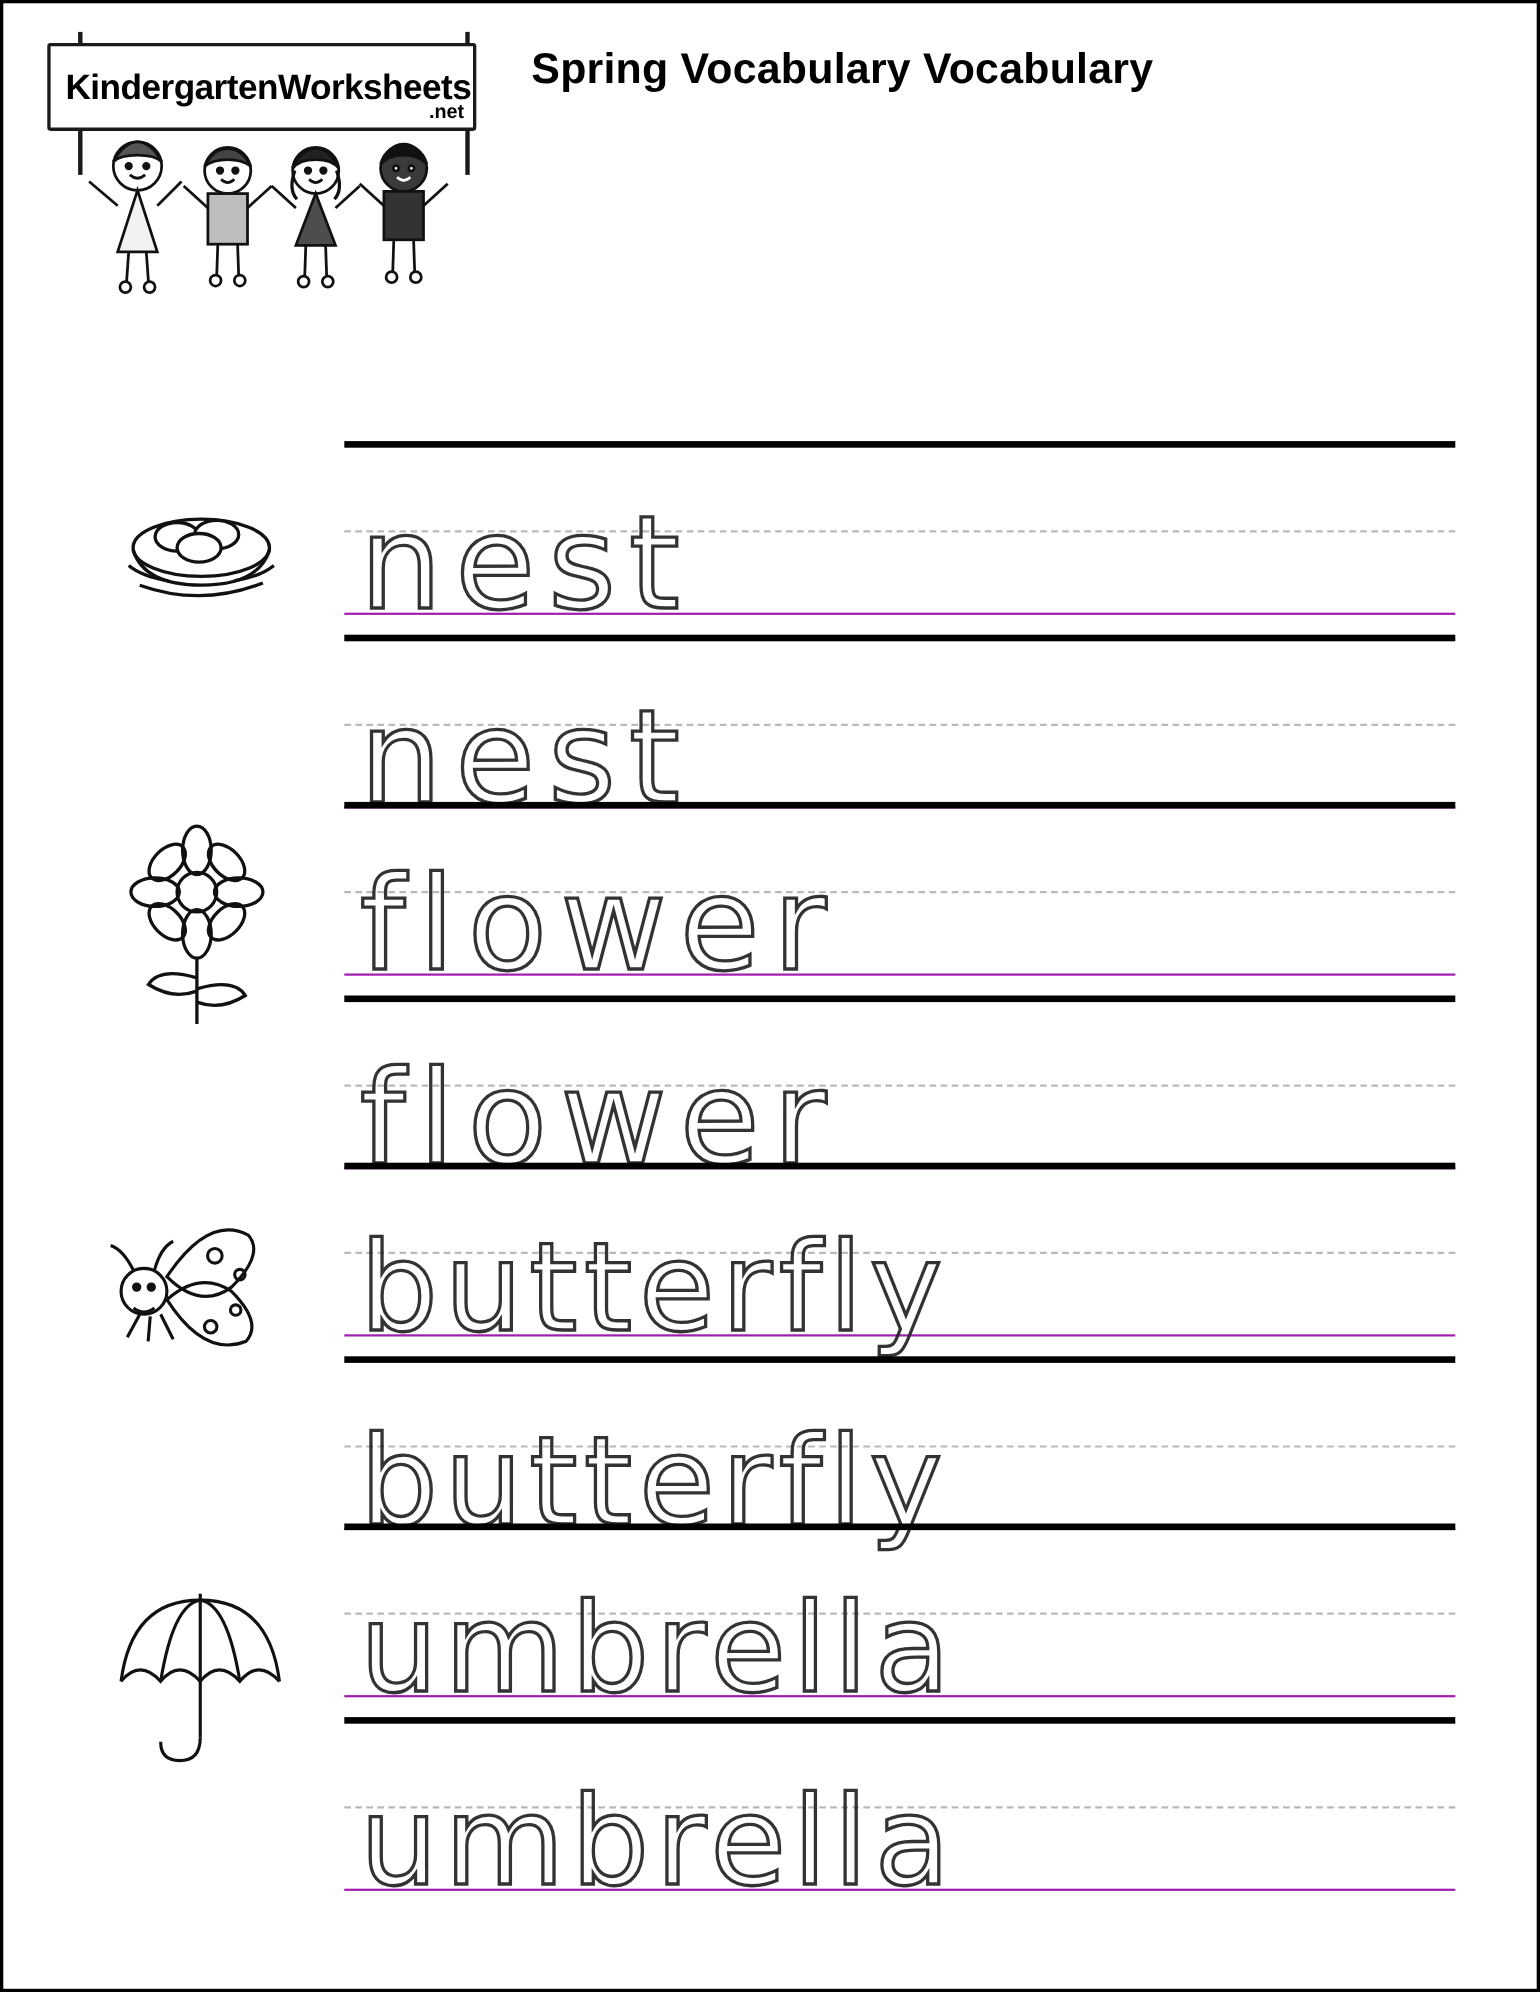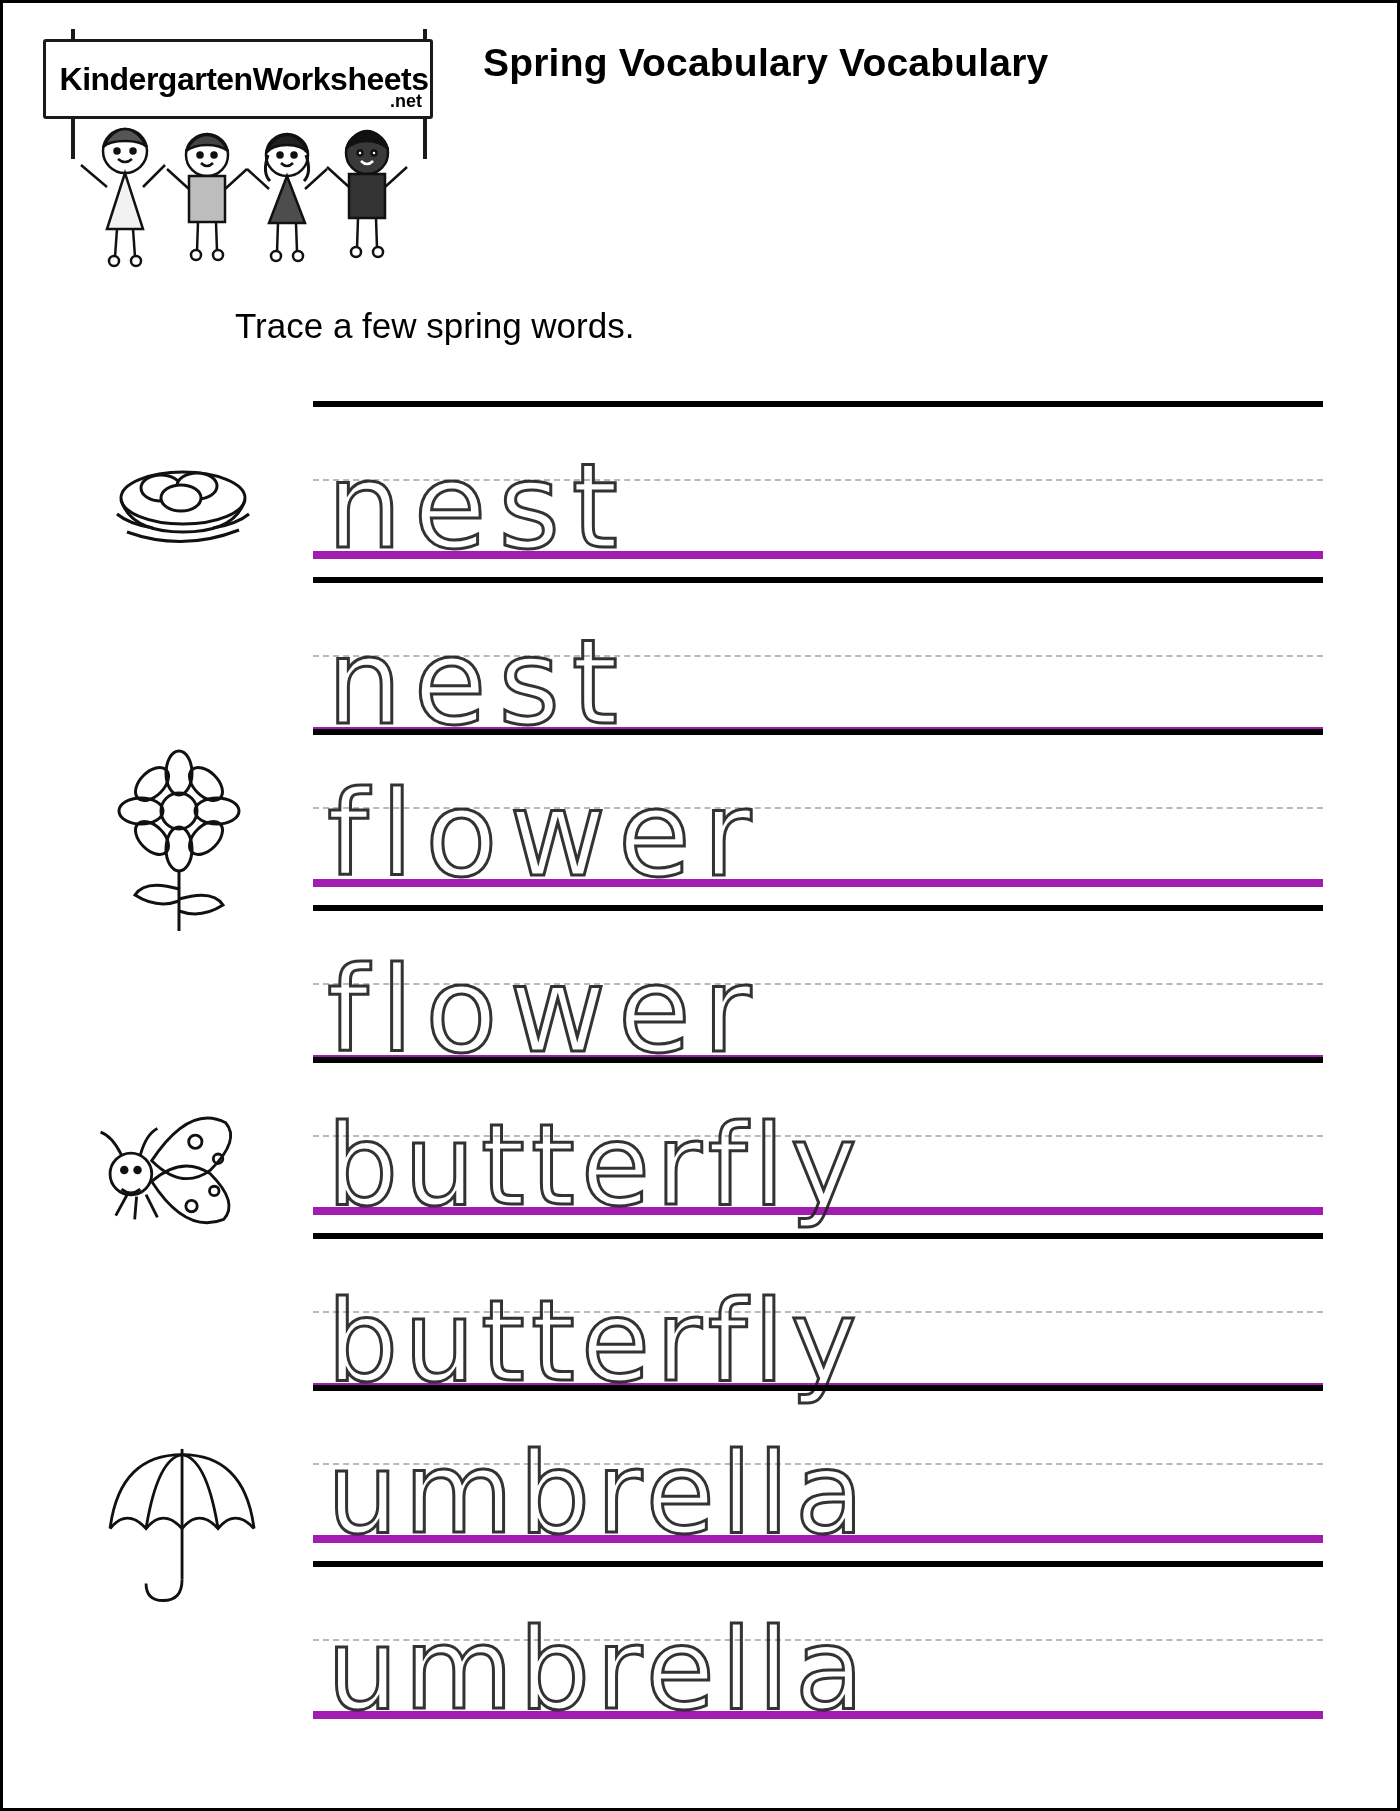--- a/index.html
+++ b/index.html
@@ -144,21 +144,21 @@
     position: absolute;
     left: 310px;
     width: 1010px;
   }
 
   .trace-line {
     position: relative;
     height: 158px;
     box-sizing: border-box;
     border-top: 6px solid #000;
-    border-bottom: 8px solid #a21caf;
+    border-bottom: 2px solid #a21caf;
   }
   .trace-line .midline {
     position: absolute;
     left: 0;
     right: 0;
     top: 50%;
     border-top: 2px dashed #b9b9b9;
   }
   .trace-word {
     position: absolute;
@@ -268,21 +268,20 @@
             <circle cx="301" cy="131" r="5" fill="#fff"></circle>
             <circle cx="323" cy="131" r="5" fill="#fff"></circle>
           </g>
         </svg>
       </div>
     </div>
 
     <div class="title">Spring Vocabulary Vocabulary</div>
 
 
-    <div class="instruction">Trace a few spring words.</div>
   </div>
 
   <div class="rows">
 
     <div class="group" style="height:328px;">
       <div class="pic" style="top:30px;height:140px;">
         <svg width="180" height="130" viewBox="0 0 180 130">
           <g stroke="#111" stroke-width="3" fill="none">
             <ellipse cx="90" cy="62" rx="62" ry="26"></ellipse>
             <ellipse cx="68" cy="52" rx="20" ry="13" fill="#fff"></ellipse>

